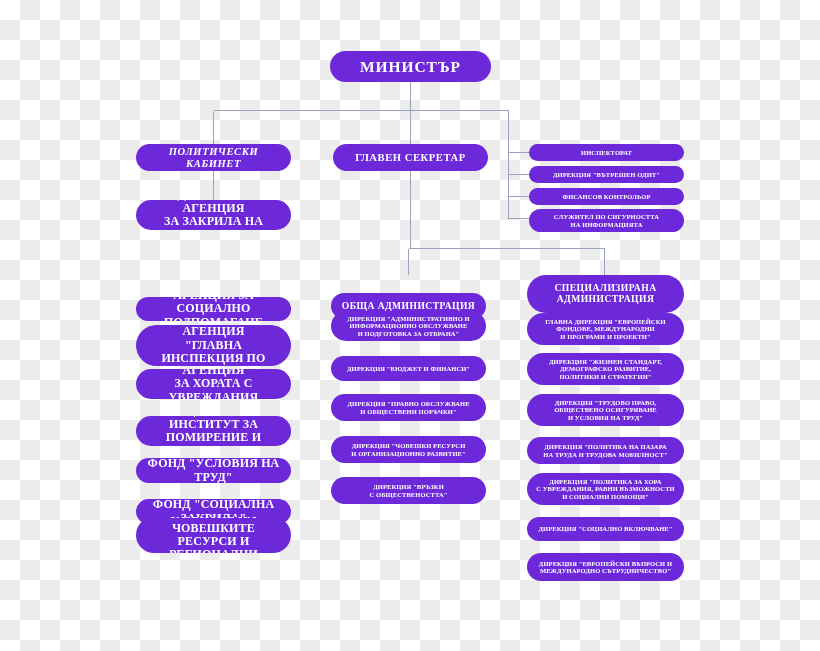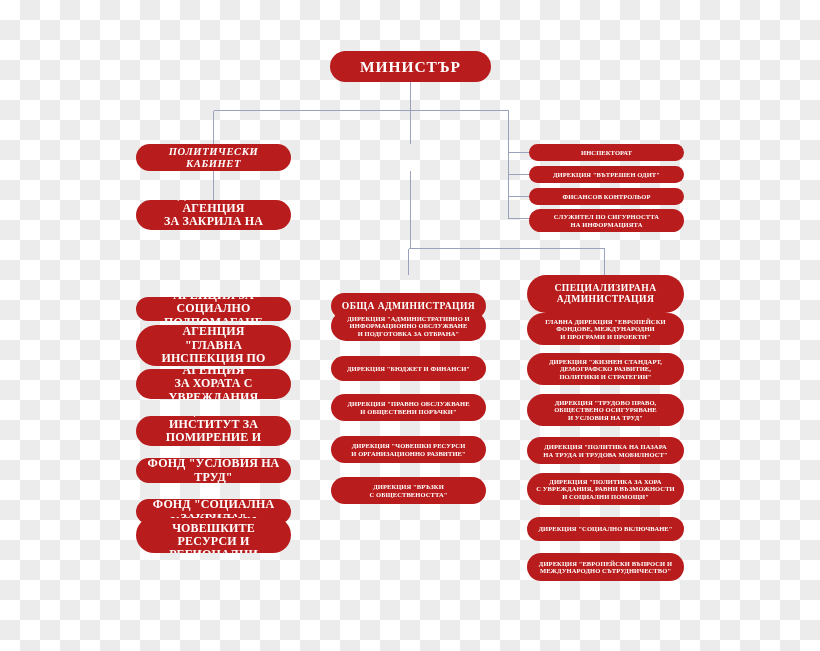--- a/index.html
+++ b/index.html
@@ -32,21 +32,21 @@
     top: 0;
     width: 820px;
     height: 651px;
     pointer-events: none;
   }
 
   
   .node {
     position: absolute;
     box-sizing: border-box;
-    background: #b91c1c;
+    background: #6d28d9;
     color: #ffffff;
     border-radius: 999px;
     display: flex;
     align-items: center;
     justify-content: center;
     text-align: center;
     font-weight: bold;
     letter-spacing: 0.2px;
     line-height: 1.12;
     padding: 2px 9px;
@@ -104,20 +104,21 @@
       <line x1="408.5" y1="248.5" x2="604.5" y2="248.5"></line>
       <line x1="408.5" y1="248.5" x2="408.5" y2="275"></line>
       <line x1="604.5" y1="248.5" x2="604.5" y2="275"></line>
     </g>
   </svg>
 
   <div class="node n-minister" style="left:330px; top:51px; width:161px; height:31px;">МИНИСТЪР</div>
 
   <div class="node n-l2" style="left:136px; top:144px; width:155px; height:27px;font-style:italic;">ПОЛИТИЧЕСКИ КАБИНЕТ</div>
 
+  <div class="node n-l2" style="left:333px; top:144px; width:155px; height:27px;">ГЛАВЕН СЕКРЕТАР</div>
 
   <div class="node n-tiny" style="left:529px; top:144px; width:155px; height:17px;">ИНСПЕКТОРАТ</div>
   <div class="node n-tiny" style="left:529px; top:166px; width:155px; height:17px;">ДИРЕКЦИЯ "ВЪТРЕШЕН ОДИТ"</div>
   <div class="node n-tiny" style="left:529px; top:188px; width:155px; height:17px;">ФИСАНСОВ КОНТРОЛЬОР</div>
   <div class="node n-tiny" style="left:529px; top:209px; width:155px; height:23px;">СЛУЖИТЕЛ ПО СИГУРНОСТТА
 НА ИНФОРМАЦИЯТА</div>
 
   <div class="node n-small" style="left:136px; top:200px; width:155px; height:30px;">ДЪРЖАВНА АГЕНЦИЯ
 ЗА ЗАКРИЛА НА ДЕТЕТО</div>
   <div class="node n-small" style="left:136px; top:281px; width:155px; height:24px;margin-top:16px;">АГЕНЦИЯ ЗА СОЦИАЛНО

